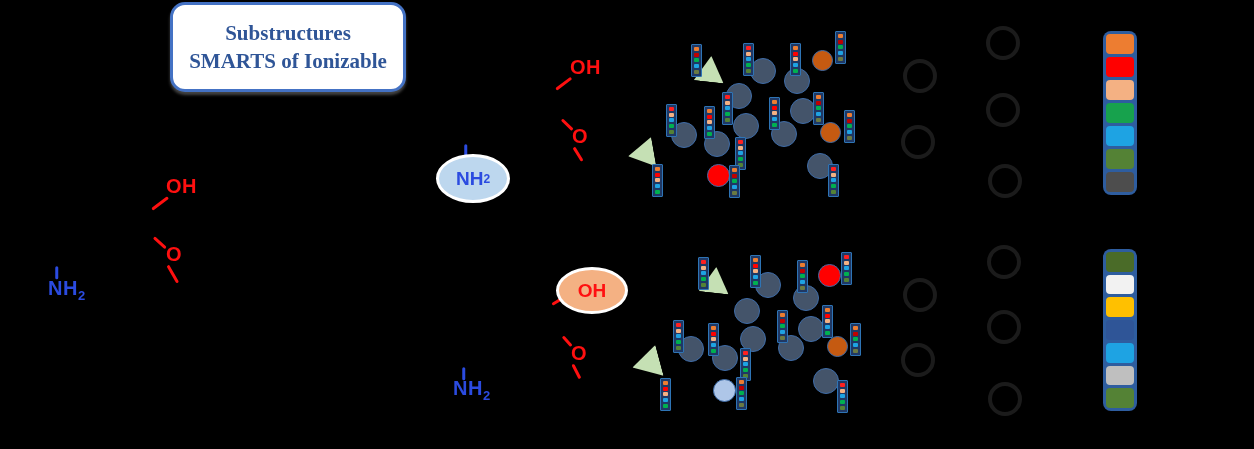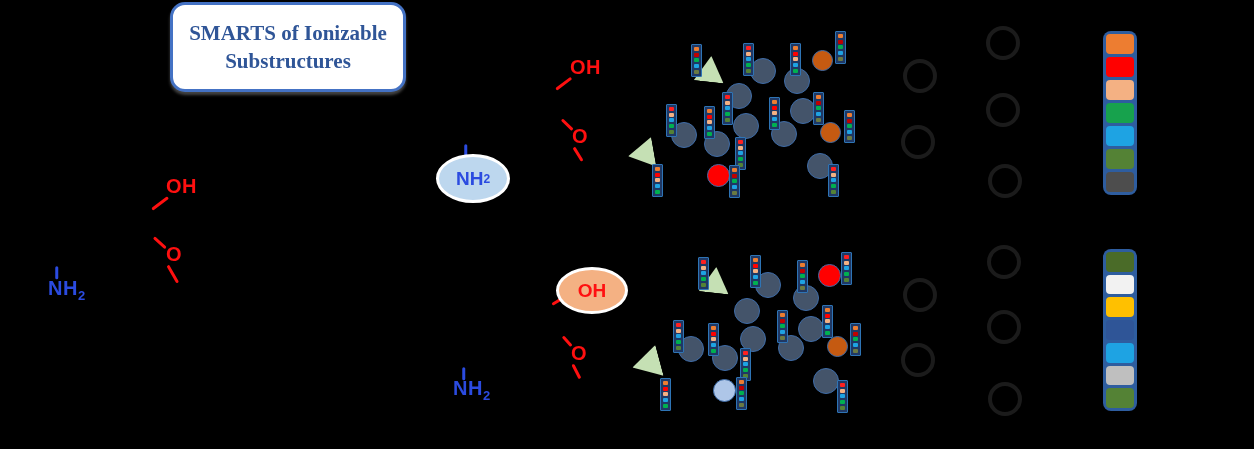--- a/index.html
+++ b/index.html
@@ -22,22 +22,22 @@
   .strip span{display:block;width:5px;height:4px;border-radius:1px;}
   .ring{position:absolute;border-radius:50%;background:transparent;}
   .legend{position:absolute;border-radius:8px;display:flex;flex-direction:column;padding:3px;gap:3px;}
   .legend span{flex:1;border-radius:4px;}
 </style>
 </head>
 <body>
 
 <div id="canvas">
   <div class="smarts-box">
+    <div>Substructures</div>
     <div>SMARTS of Ionizable</div>
-    <div>Substructures</div>
   </div>
   <div id="layer">
       <div class="atom" style="left: 166px; top: 175px; color: rgb(255, 16, 16);">OH</div>
       <div class="atom" style="left: 166px; top: 243px; color: rgb(255, 16, 16);">O</div>
       <div class="atom" style="left: 48px; top: 277px; color: rgb(43, 75, 224);">NH<sub>2</sub></div>
       <div class="atom" style="left: 570px; top: 56px; color: rgb(255, 16, 16);">OH</div>
       <div class="atom" style="left: 572px; top: 125px; color: rgb(255, 16, 16);">O</div>
       <div class="atom" style="left: 571px; top: 342px; color: rgb(255, 16, 16);">O</div>
       <div class="atom" style="left: 453px; top: 377px; color: rgb(43, 75, 224);">NH<sub>2</sub></div>
       <div class="bond" style="left: 152px; top: 208px; width: 20px; background: rgb(255, 16, 16); transform: rotate(-37deg);"></div>

